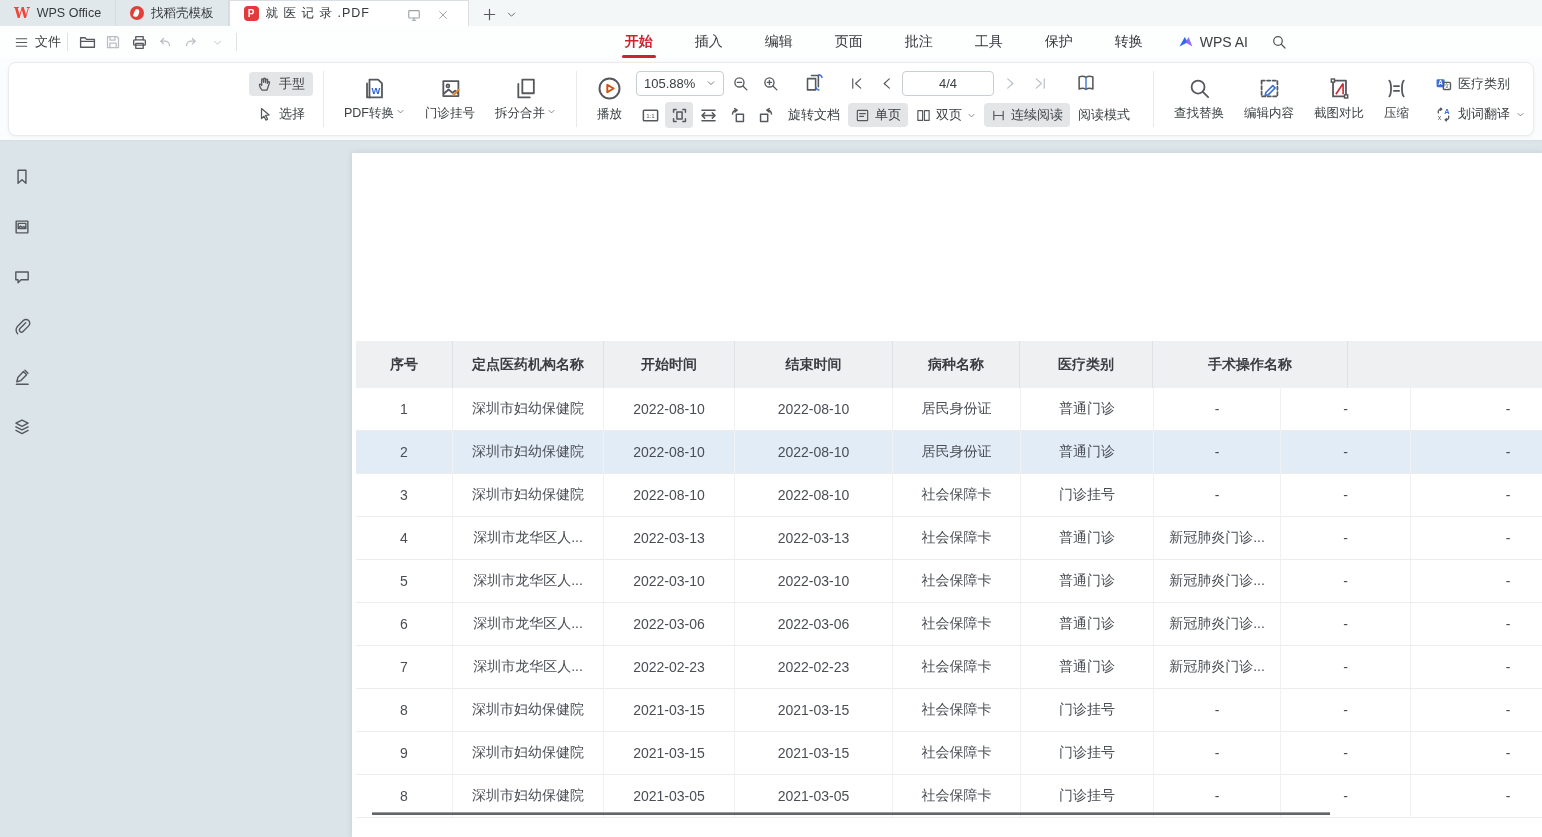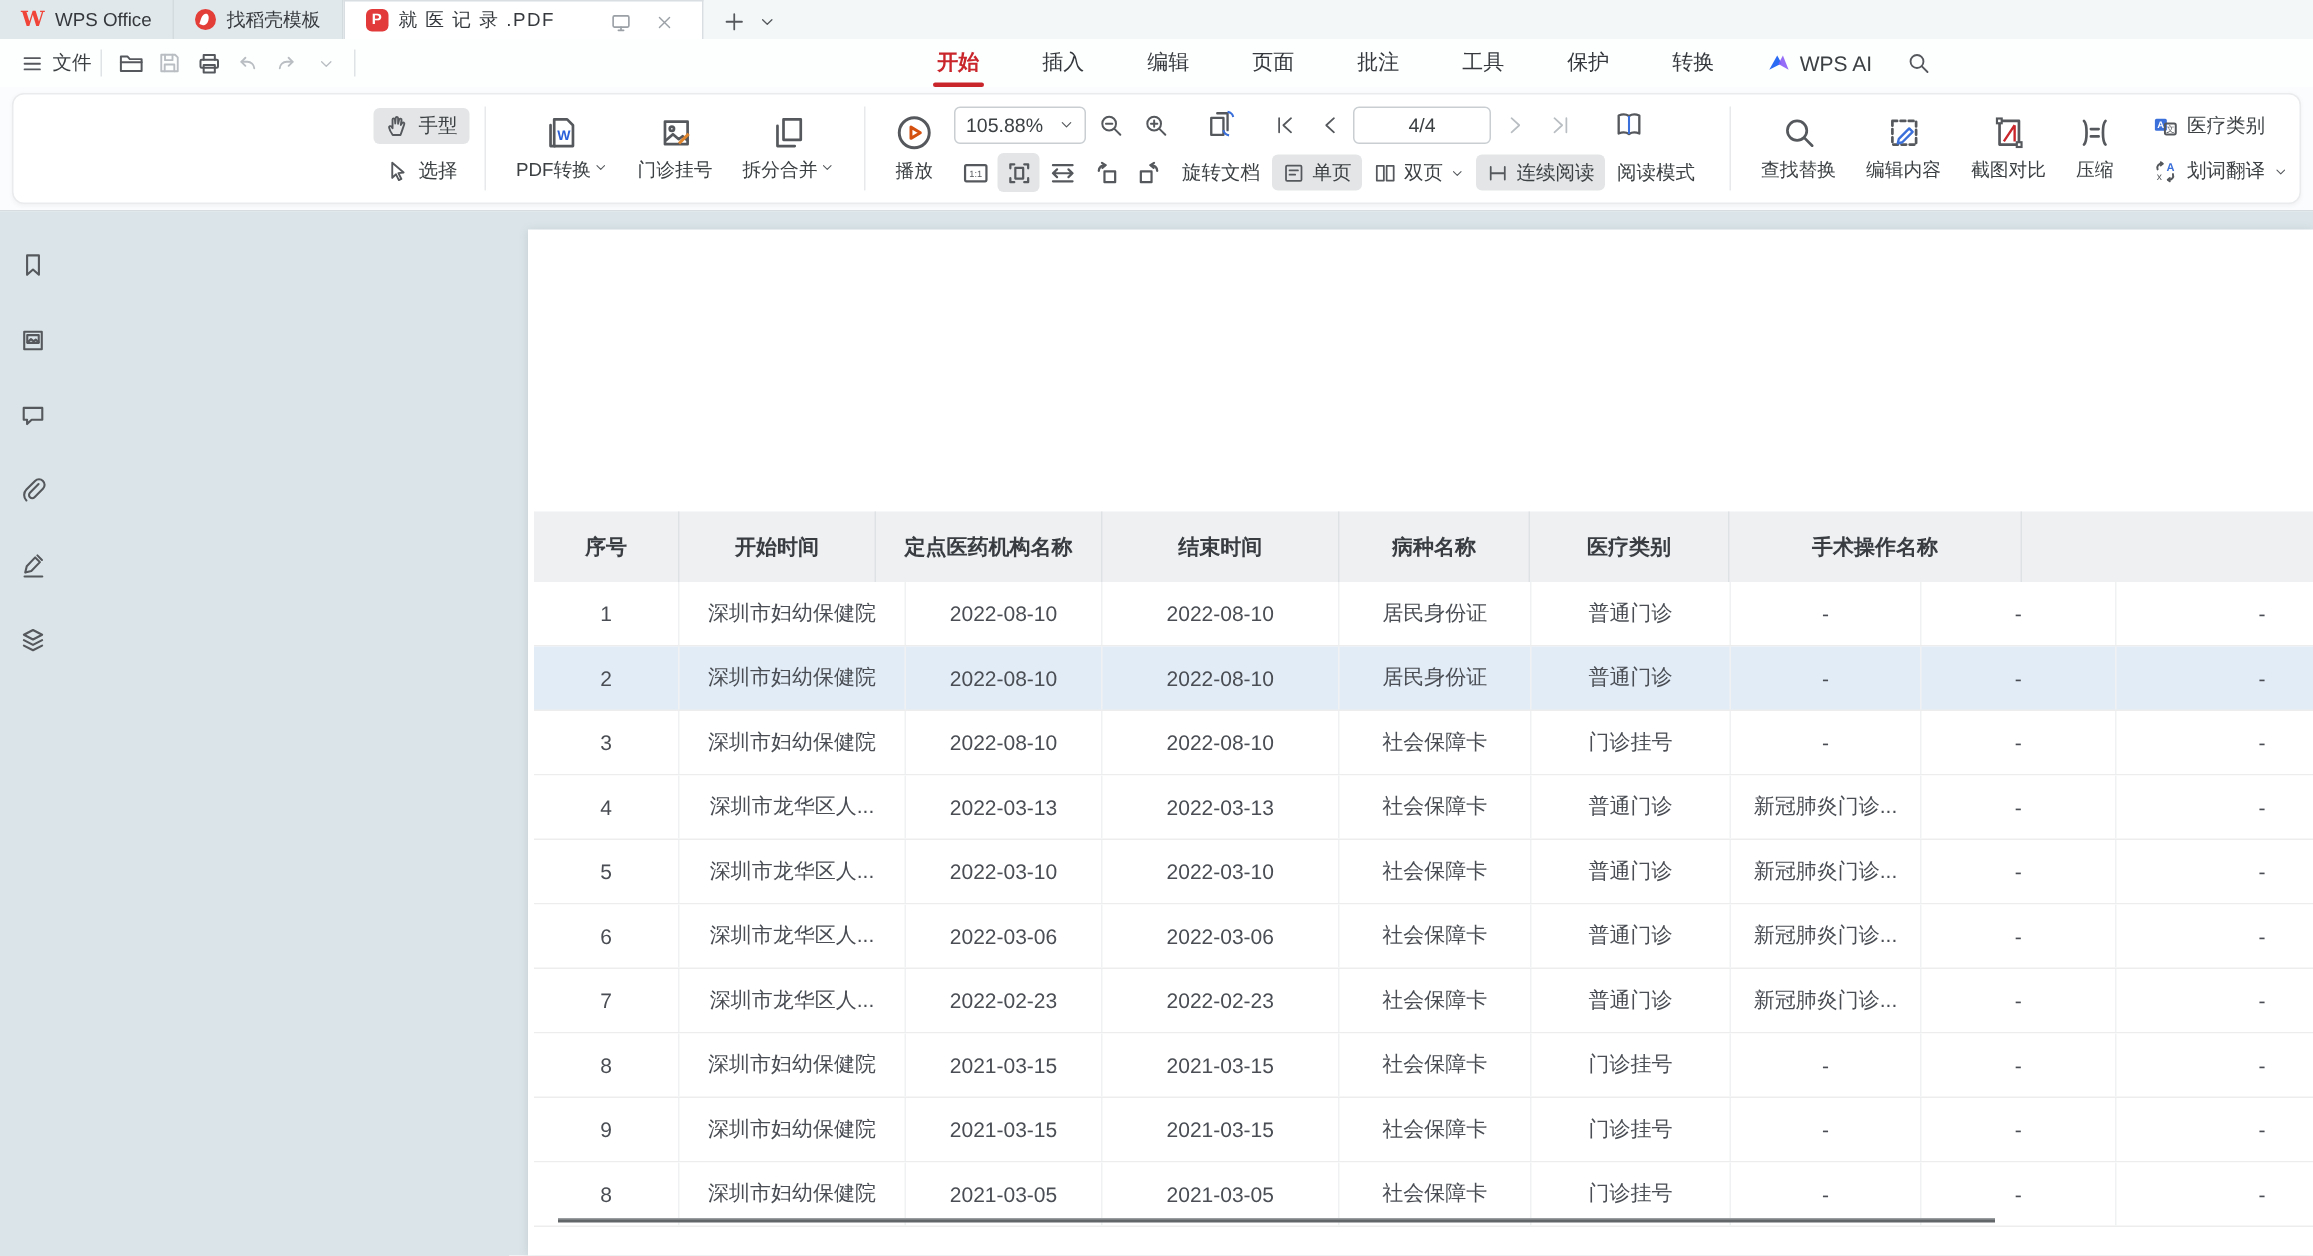--- a/index.html
+++ b/index.html
@@ -456,22 +456,22 @@
           <path d="M2.6 7.8L8 10.6l5.4-2.8"></path>
           <path d="M2.6 11L8 13.8 13.4 11"></path>
         </svg>
     </div>
   </div>
 
   <div class="page">
     <div class="pdf-table">
       <div class="hrow">
           <div class="th" style="width: 97px;">序号</div>
+          <div class="th" style="width: 151px;">定点医药机构名称</div>
           <div class="th" style="width: 131px;">开始时间</div>
-          <div class="th" style="width: 151px;">定点医药机构名称</div>
           <div class="th" style="width: 158px;">结束时间</div>
           <div class="th" style="width: 127px;">病种名称</div>
           <div class="th" style="width: 133px;">医疗类别</div>
           <div class="th" style="width: 195px;">手术操作名称</div>
         </div>
       <div>
           <div class="tr">
             <div class="td" style="width: 97px;">1</div>
             <div class="td" style="width: 151px;">深圳市妇幼保健院</div>
             <div class="td" style="width: 131px;">2022-08-10</div>

